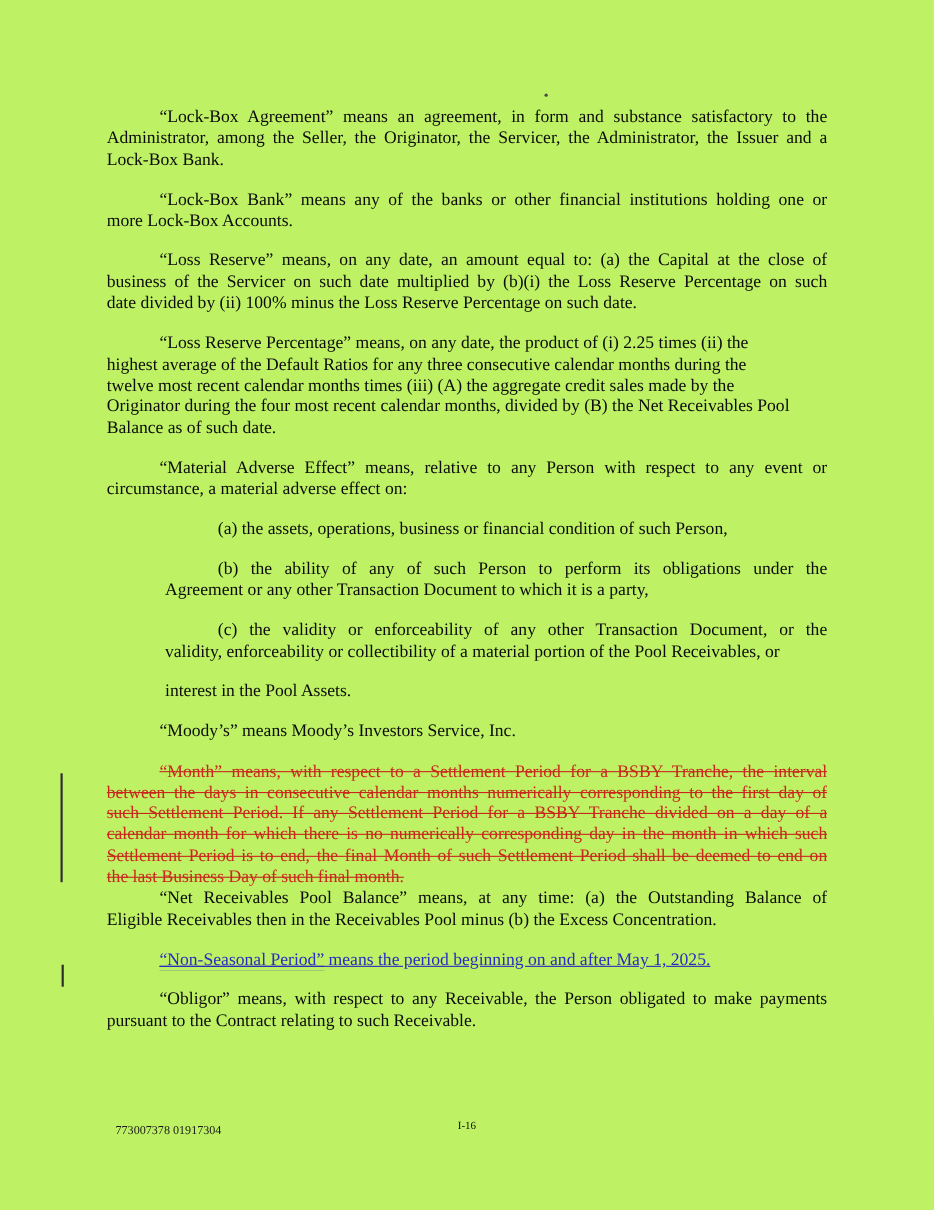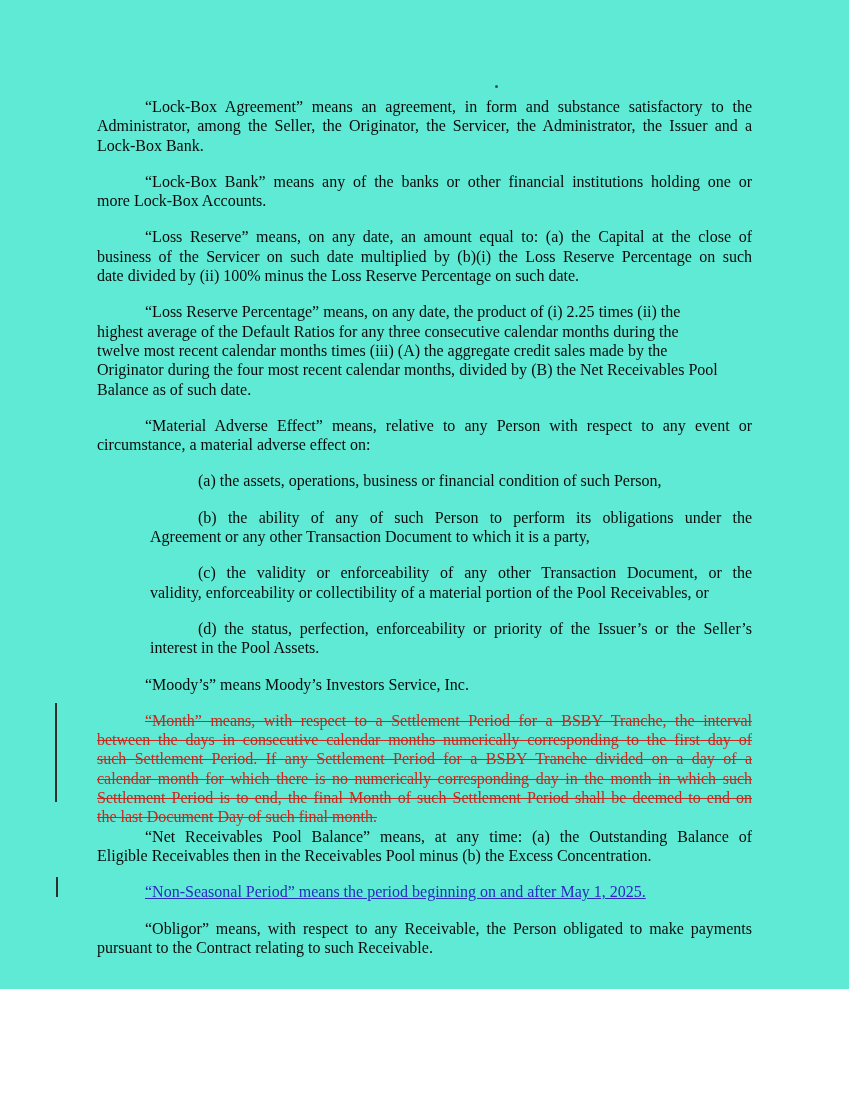--- a/index.html
+++ b/index.html
@@ -1,21 +1,21 @@
 <!DOCTYPE html>
 <html><head>
 <meta charset="utf-8">
 <style>
   * { margin: 0; padding: 0; box-sizing: border-box; }
   html, body { background: #ffffff; }
   .page {
     position: relative;
     width: 849px;
-    height: 989px;
-    background: #5eead4;
+    height: 1100px;
+    background: #bef264;
     font-family: "Liberation Serif", "DejaVu Serif", serif;
     font-size: 16px;
     color: var(--body-text, #0b0b0b);
     overflow: hidden;
   }
   .doc-body {
     position: absolute;
     left: 97px;
     top: 97px;
     width: 655px;
@@ -114,33 +114,32 @@
       </div>
       <div class="para sub">
         <div class="line fill first"><span>(b) the ability of any of such Person to perform its obligations under the</span></div>
         <div class="line"><span>Agreement or any other Transaction Document to which it is a party,</span></div>
       </div>
       <div class="para sub">
         <div class="line fill first"><span>(c) the validity or enforceability of any other Transaction Document, or the</span></div>
         <div class="line"><span>validity, enforceability or collectibility of a material portion of the Pool Receivables, or</span></div>
       </div>
       <div class="para sub">
-        <div class="line fill first"><span>(d) the status, perfection, enforceability or priority of the Issuer’s or the Seller’s</span></div>
         <div class="line"><span>interest in the Pool Assets.</span></div>
       </div>
       <div class="para">
         <div class="line first"><span>“Moody’s” means Moody’s Investors Service, Inc.</span></div>
       </div>
       <div class="para deleted tight">
         <div class="line fill first"><span class="seg-u">“Month”</span><span> means, with respect to a Settlement Period for a BSBY Tranche, the interval</span></div>
         <div class="line fill"><span>between the days in consecutive calendar months numerically corresponding to the first day of</span></div>
         <div class="line fill"><span>such Settlement Period.  If any Settlement Period for a BSBY Tranche divided on a day of a</span></div>
         <div class="line fill"><span>calendar month for which there is no numerically corresponding day in the month in which such</span></div>
         <div class="line fill"><span>Settlement Period is to end, the final Month of such Settlement Period shall be deemed to end on</span></div>
-        <div class="line"><span>the last Document Day of such final month.</span></div>
+        <div class="line"><span>the last Business Day of such final month.</span></div>
       </div>
       <div class="para">
         <div class="line fill first"><span>“Net Receivables Pool Balance” means, at any time: (a) the Outstanding Balance of</span></div>
         <div class="line"><span>Eligible Receivables then in the Receivables Pool minus (b) the Excess Concentration.</span></div>
       </div>
       <div class="para inserted">
         <div class="line first"><span class="seg-uu">“Non-Seasonal Period”</span><span> means the period beginning on and after May 1, 2025.</span></div>
       </div>
       <div class="para">
         <div class="line fill first"><span>“Obligor” means, with respect to any Receivable, the Person obligated to make payments</span></div>

